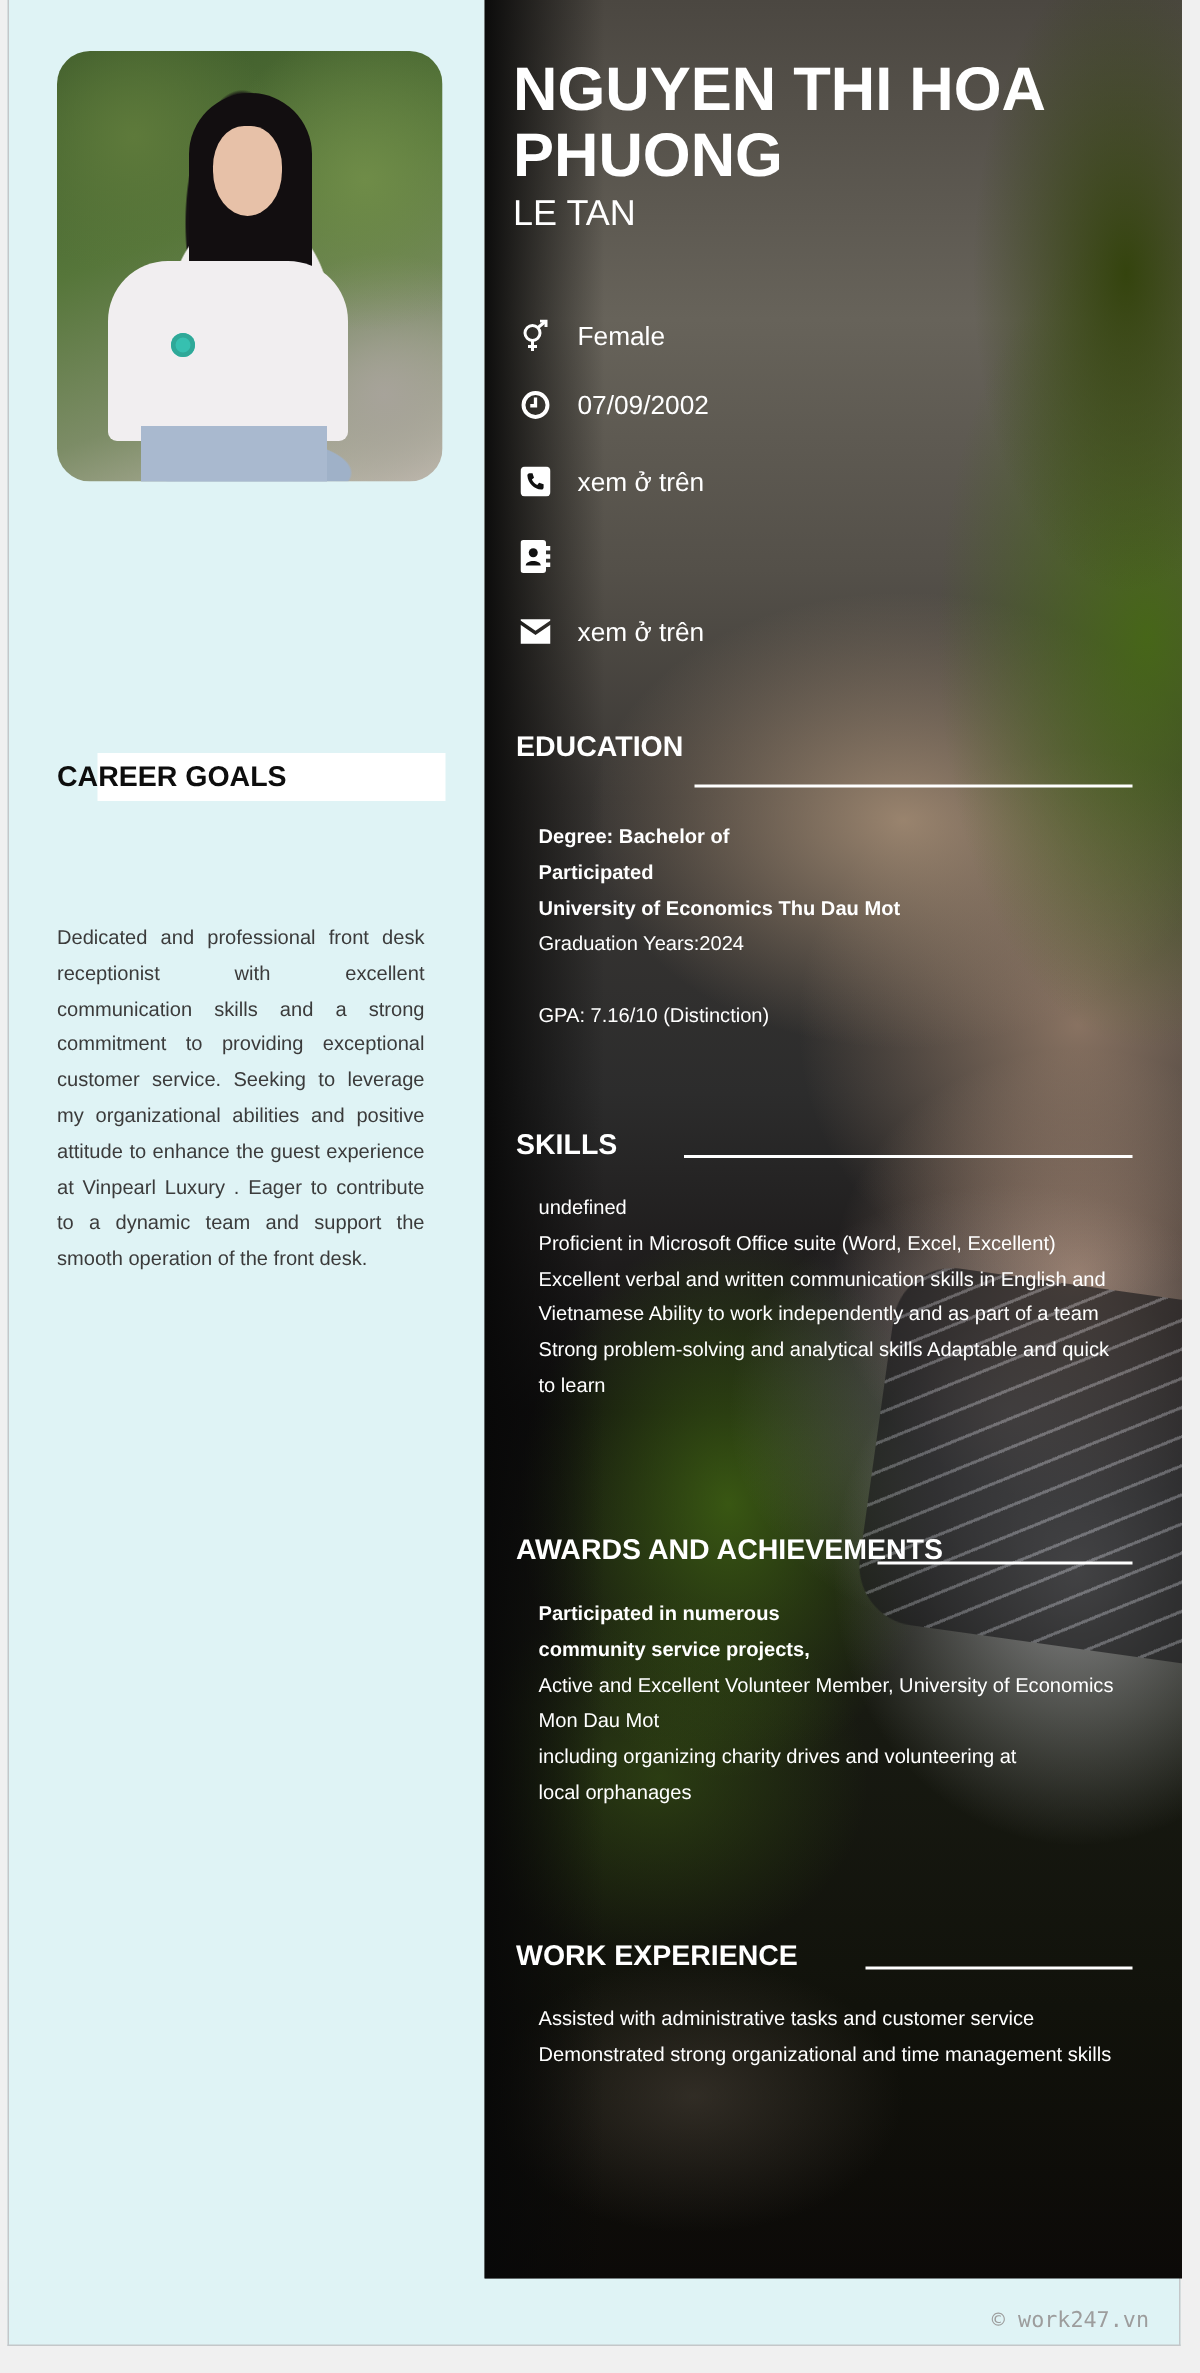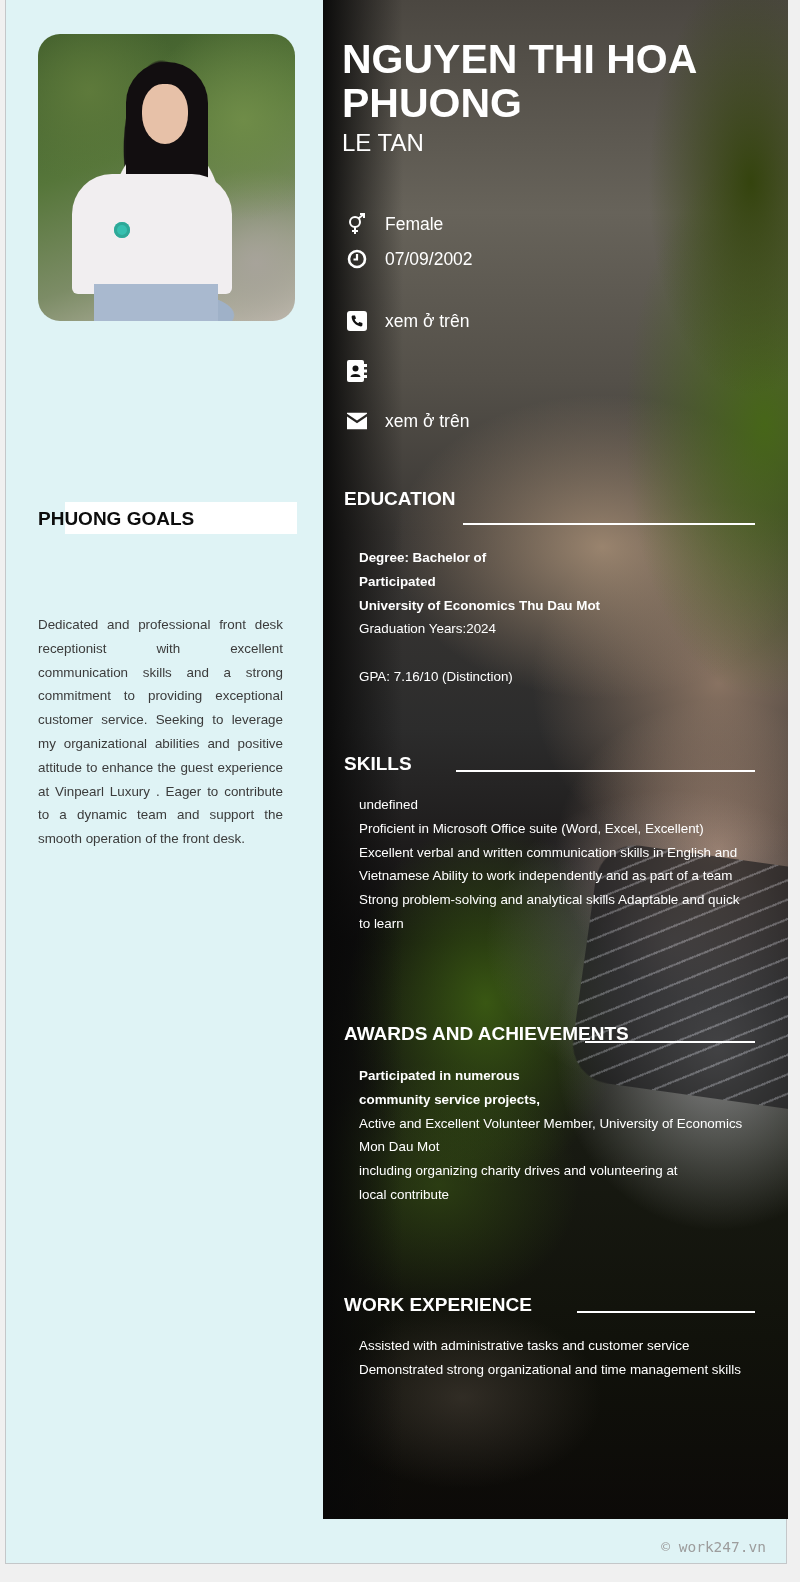--- a/index.html
+++ b/index.html
@@ -123,21 +123,21 @@
 
   <div class="photo">
     <div class="photo-hair"></div>
     <div class="photo-face"></div>
     <div class="photo-shirt"></div>
     <div class="photo-flower"></div>
     <div class="photo-jeans"></div>
   </div>
 
   <div class="career-title-bg"></div>
-  <div class="career-title">PHUONG GOALS</div>
+  <div class="career-title">CAREER GOALS</div>
   <div class="career-text">Dedicated and professional front desk receptionist with excellent communication skills and a strong commitment to providing exceptional customer service. Seeking to leverage my organizational abilities and positive attitude to enhance the guest experience at Vinpearl Luxury . Eager to contribute to a dynamic team and support the smooth operation of the front desk.</div>
 
   <div class="dark-panel">
     <div class="keyboard"></div>
     <div class="inner">
       <div class="name">NGUYEN THI HOA PHUONG</div>
       <div class="job">LE TAN</div>
 
       <div class="contact-row" style="top:211px;">
         <span class="contact-icon">
@@ -145,21 +145,21 @@
               <circle cx="8" cy="9" r="5" fill="none" stroke="#fff" stroke-width="2"></circle>
               <line x1="8" y1="14" x2="8" y2="21" stroke="#fff" stroke-width="2"></line>
               <line x1="5" y1="18" x2="11" y2="18" stroke="#fff" stroke-width="2"></line>
               <line x1="11.5" y1="5.5" x2="17" y2="1" stroke="#fff" stroke-width="2"></line>
               <polyline points="13,1 17,1 17,5" fill="none" stroke="#fff" stroke-width="2"></polyline>
             </svg>
         </span>
         <span class="contact-text">Female</span>
       </div>
 
-      <div class="contact-row" style="top:246px;text-align:center;">
+      <div class="contact-row" style="top:257px;text-align:center;">
         <span class="contact-icon">
           <svg width="20" height="20" viewBox="0 0 20 20">
               <circle cx="10" cy="10" r="8" fill="none" stroke="#fff" stroke-width="2.6"></circle>
               <polyline points="10,5 10,10.5 6.5,10.5" fill="none" stroke="#fff" stroke-width="2.2"></polyline>
             </svg>
         </span>
         <span class="contact-text">07/09/2002</span>
       </div>
 
       <div class="contact-row" style="top:308px;">
@@ -214,21 +214,21 @@
         <div>Excellent verbal and written communication skills in English and Vietnamese Ability to work independently and as part of a team Strong problem-solving and analytical skills Adaptable and quick to learn</div>
       </div>
 
       <div class="section-title" style="top:1023px;">AWARDS AND ACHIEVEMENTS</div>
       <div class="section-line" style="left:262px; width:170px; top:1041px;"></div>
       <div class="section-body" style="top:1064px;">
         <div class="bold">Participated in numerous</div>
         <div class="bold">community service projects,</div>
         <div>Active and Excellent Volunteer Member, University of Economics Mon Dau Mot</div>
         <div>including organizing charity drives and volunteering at</div>
-        <div>local contribute</div>
+        <div>local orphanages</div>
       </div>
 
       <div class="section-title" style="top:1294px;">WORK EXPERIENCE</div>
       <div class="section-line" style="left:254px; width:178px; top:1311px;"></div>
       <div class="section-body justify" style="top:1334px;">
         <div>Assisted with administrative tasks and customer service</div>
         <div class="justify">Demonstrated strong organizational and time management skills</div>
       </div>
     </div>
   </div>

